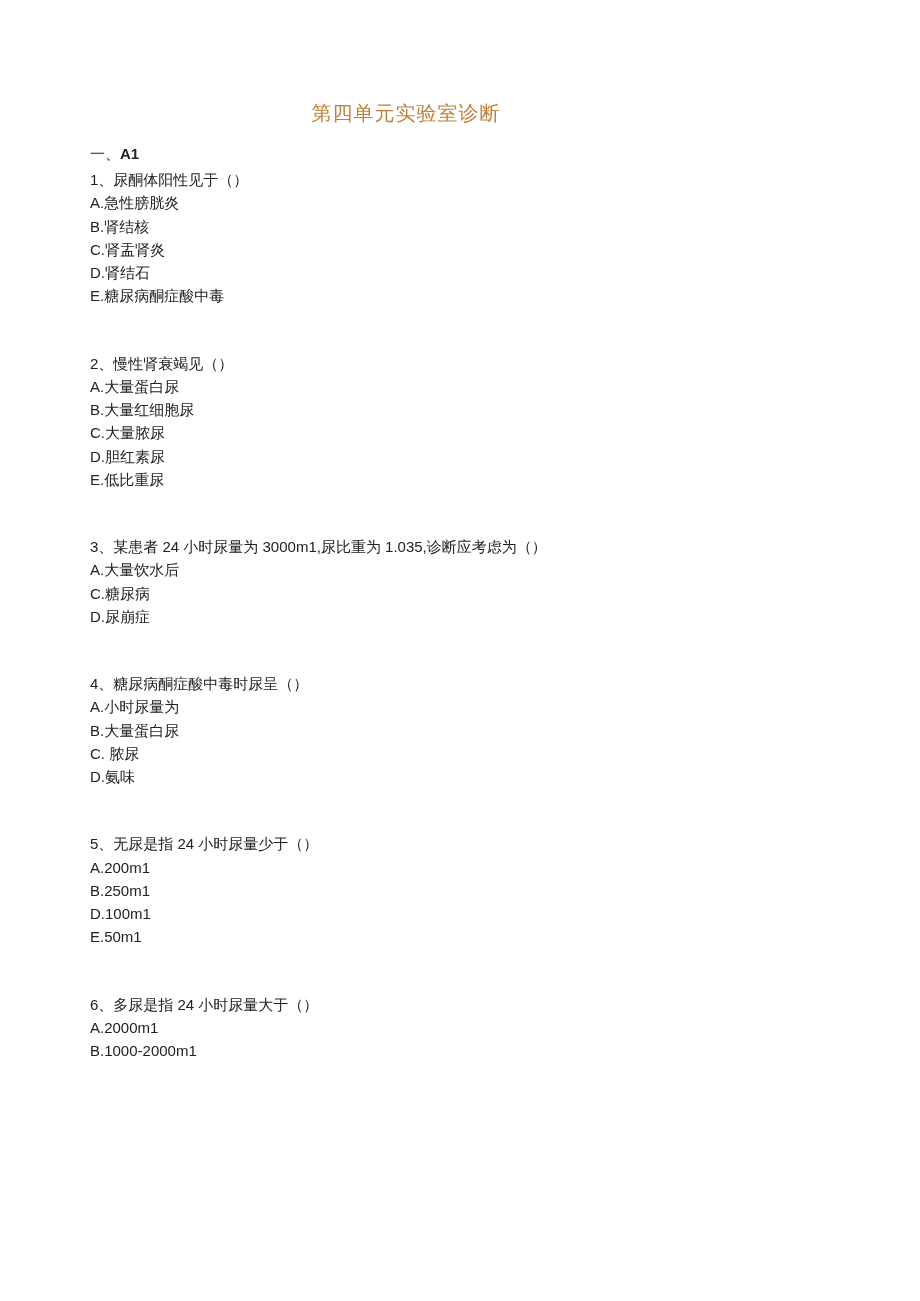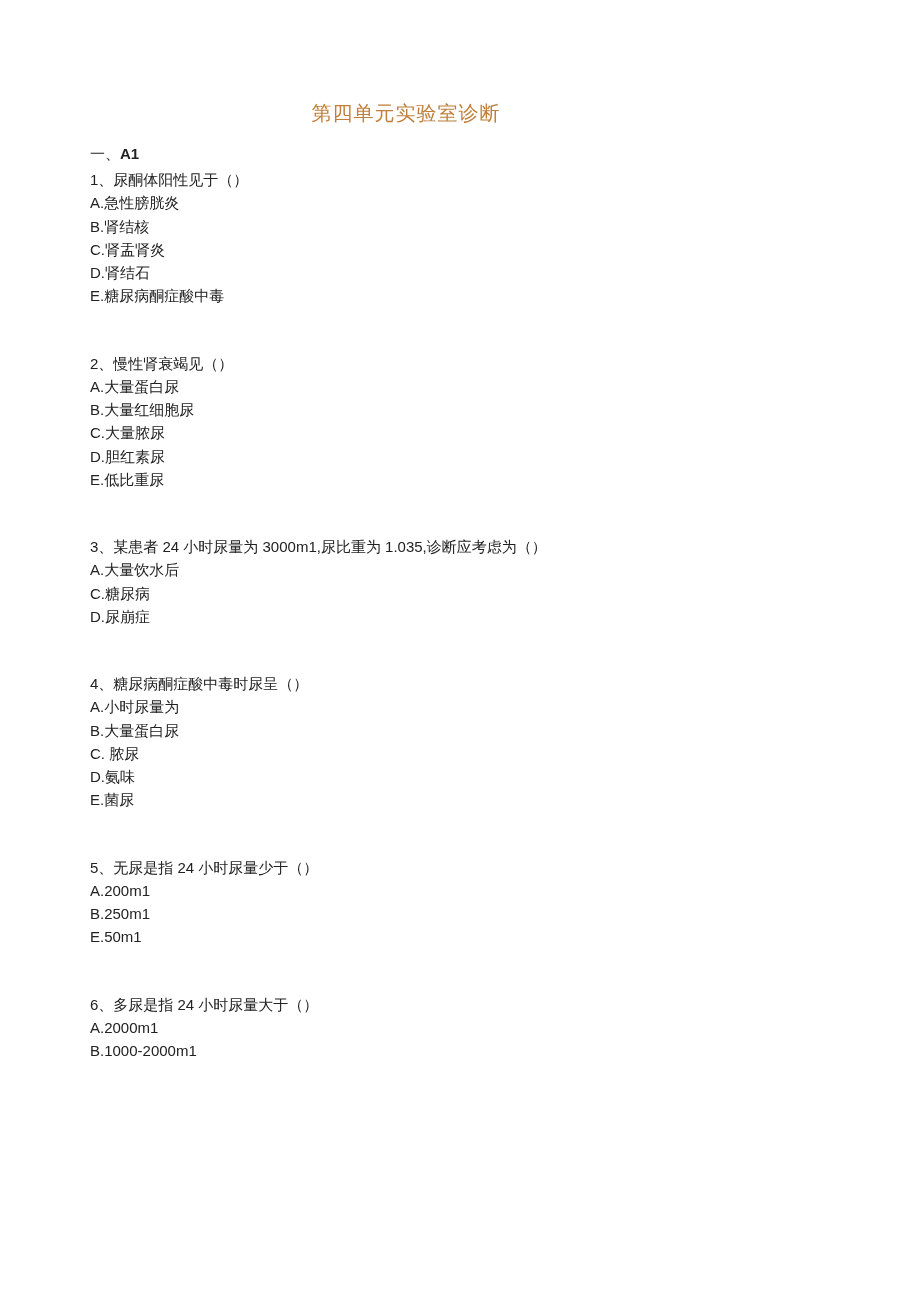--- a/index.html
+++ b/index.html
@@ -87,29 +87,29 @@
   </div>
 
   <div class="question-block">
     <div class="q-line">
       <span>4、</span><span>糖尿病酮症酸中毒时尿呈（）</span>
     </div>
     <div class="opt-line"><span class="prefix">A.</span><span>小时尿量为</span></div>
     <div class="opt-line"><span class="prefix">B.</span><span>大量蛋白尿</span></div>
     <div class="opt-line"><span class="prefix">C. </span><span>脓尿</span></div>
     <div class="opt-line"><span class="prefix">D.</span><span>氨味</span></div>
-    <div class="opt-line"><span class="prefix">E.</span><span>菌尿</span></div>
   </div>
 
   <div class="question-block">
     <div class="q-line">
       <span>5、</span><span>无尿是指 24 小时尿量少于（）</span>
     </div>
     <div class="opt-line"><span class="prefix">A.</span><span>200m1</span></div>
     <div class="opt-line"><span class="prefix">B.</span><span>250m1</span></div>
+    <div class="opt-line"><span class="prefix">D.</span><span>100m1</span></div>
     <div class="opt-line"><span class="prefix">E.</span><span>50m1</span></div>
   </div>
 
   <div class="question-block">
     <div class="q-line">
       <span>6、</span><span>多尿是指 24 小时尿量大于（）</span>
     </div>
     <div class="opt-line"><span class="prefix">A.</span><span>2000m1</span></div>
     <div class="opt-line"><span class="prefix">B.</span><span>1000-2000m1</span></div>
   </div>

